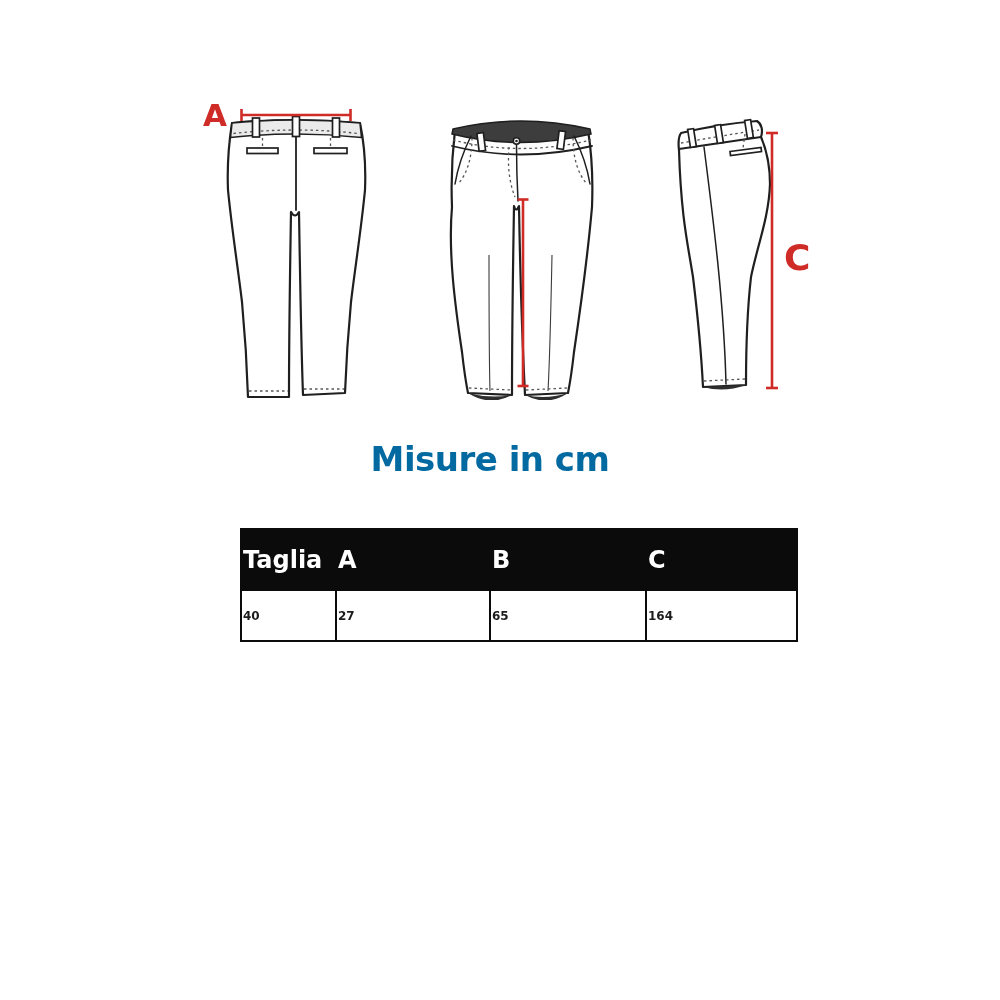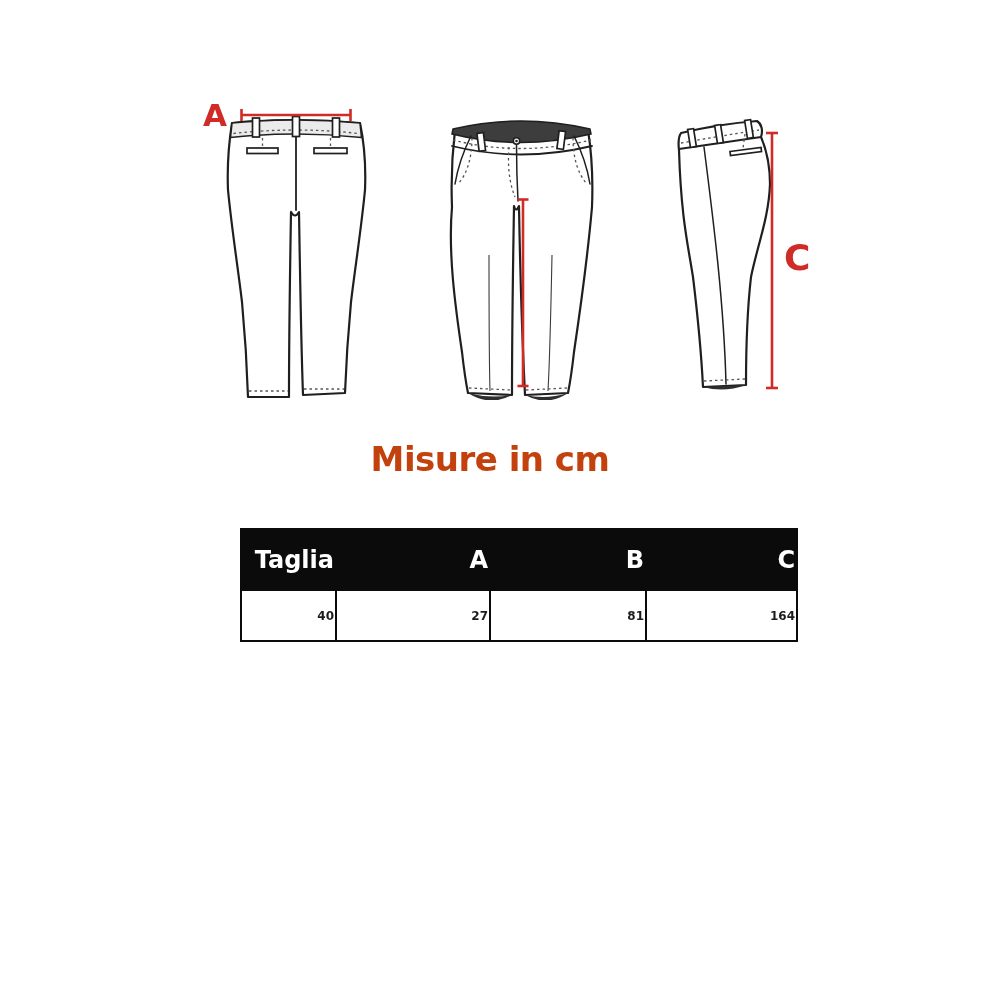--- a/index.html
+++ b/index.html
@@ -17,30 +17,30 @@
   .mlabel{
     position:absolute;color:var(--accent);font-weight:bold;line-height:1;
     font-family:"DejaVu Sans",sans-serif;
   }
   .mlabel-a{left:203px;top:100px;font-size:31px;}
   .mlabel-b{left:541px;top:238px;font-size:38px;}
   .mlabel-c{left:784px;top:240px;font-size:36px;}
   
   .title{
     position:absolute;left:290px;top:439px;width:400px;margin:0;
-    text-align:center;font-size:34px;font-weight:bold;color:#c2410c;
+    text-align:center;font-size:34px;font-weight:bold;color:#0369a1;
     font-family:"DejaVu Sans",sans-serif;letter-spacing:-0.5px;
   }
   
   .size-table{
     position:absolute;left:240px;top:528px;width:556px;
     border-collapse:collapse;table-layout:fixed;
   }
   .size-table th,.size-table td{
-    border:2.5px solid #0b0b0b;text-align:right;vertical-align:middle;
+    border:2.5px solid #0b0b0b;text-align:left;vertical-align:middle;
     font-family:"DejaVu Sans",sans-serif;
   }
   .size-table th{
     background:var(--header-bg);color:var(--header-text);
     font-size:24px;font-weight:bold;height:57px;
   }
   .size-table td{
     background:#ffffff;color:#1c1c1c;font-size:12px;font-weight:bold;height:47px;
   }
   
@@ -160,19 +160,19 @@
         <th>Taglia</th>
         <th>A</th>
         <th>B</th>
         <th>C</th>
       </tr>
     </thead>
     <tbody>
       <tr>
         <td>40</td>
         <td>27</td>
-        <td>81</td>
+        <td>65</td>
         <td>164</td>
       </tr>
     </tbody>
   </table>
 
 </div>
 
 </body></html>

